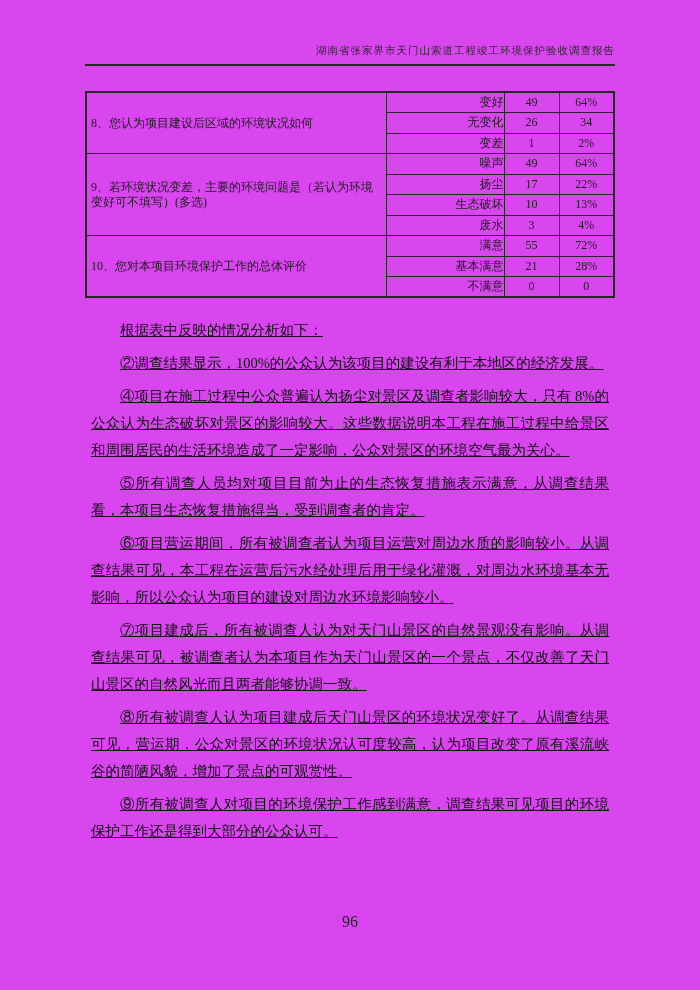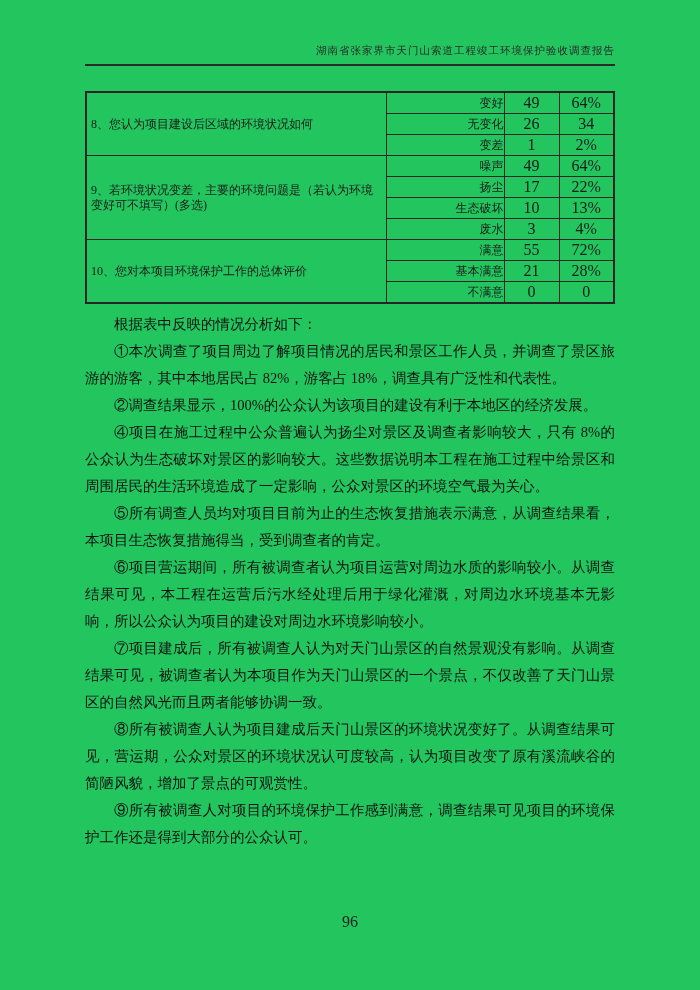--- a/index.html
+++ b/index.html
@@ -1,21 +1,21 @@
 <!DOCTYPE html>
 <html><head>
 <meta charset="utf-8">
 <style>
   * { margin:0; padding:0; box-sizing:border-box; }
   html,body { background:#888; }
   .page {
     position:relative;
     width:700px; height:990px;
     margin:0 auto;
-    background:#22c55e;
+    background:#d946ef;
     font-family:"Liberation Serif","DejaVu Serif",serif;
     color:#1c1c1c;
     overflow:hidden;
   }
   .header {
     position:absolute; left:85px; right:85px; top:44px;
     text-align:right;
     font-size:10.5px;
     letter-spacing:1px;
     color:#2b2b2b;
@@ -40,29 +40,29 @@
     height:20.5px;
     line-height:1.25;
     overflow:hidden;
   }
   td.q {
     text-align:left;
     padding:17px 4px;
     font-size:12px;
   }
   td.opt { text-align:right; }
-  td.num { text-align:center; font-size:16px; }
+  td.num { text-align:center; font-size:12px; }
   .analysis {
     position:absolute; left:85px; top:311px; width:530px;
     font-size:14.5px;
     line-height:27px;
     text-align:justify;
     color:#111;
   }
-  .analysis p { text-indent:2em; margin:0; }
+  .analysis p { text-indent:2em; margin:6px;text-decoration:underline; }
   .page-number {
     position:absolute; left:0; right:0; top:913px;
     text-align:center;
     font-size:16px;
     color:#222;
   }
 </style>
 </head>
 <body>
 
@@ -132,21 +132,20 @@
       <tr>
         <td class="opt">不满意</td>
         <td class="num">0</td>
         <td class="num">0</td>
       </tr>
     </tbody>
   </table>
 
   <div class="analysis">
     <p>根据表中反映的情况分析如下：</p>
-    <p>①本次调查了项目周边了解项目情况的居民和景区工作人员，并调查了景区旅游的游客，其中本地居民占 82%，游客占 18%，调查具有广泛性和代表性。</p>
     <p>②调查结果显示，100%的公众认为该项目的建设有利于本地区的经济发展。</p>
     <p>④项目在施工过程中公众普遍认为扬尘对景区及调查者影响较大，只有 8%的公众认为生态破坏对景区的影响较大。这些数据说明本工程在施工过程中给景区和周围居民的生活环境造成了一定影响，公众对景区的环境空气最为关心。</p>
     <p>⑤所有调查人员均对项目目前为止的生态恢复措施表示满意，从调查结果看，本项目生态恢复措施得当，受到调查者的肯定。</p>
     <p>⑥项目营运期间，所有被调查者认为项目运营对周边水质的影响较小。从调查结果可见，本工程在运营后污水经处理后用于绿化灌溉，对周边水环境基本无影响，所以公众认为项目的建设对周边水环境影响较小。</p>
     <p>⑦项目建成后，所有被调查人认为对天门山景区的自然景观没有影响。从调查结果可见，被调查者认为本项目作为天门山景区的一个景点，不仅改善了天门山景区的自然风光而且两者能够协调一致。</p>
     <p>⑧所有被调查人认为项目建成后天门山景区的环境状况变好了。从调查结果可见，营运期，公众对景区的环境状况认可度较高，认为项目改变了原有溪流峡谷的简陋风貌，增加了景点的可观赏性。</p>
     <p>⑨所有被调查人对项目的环境保护工作感到满意，调查结果可见项目的环境保护工作还是得到大部分的公众认可。</p>
   </div>
 
   <div class="page-number">96</div>

